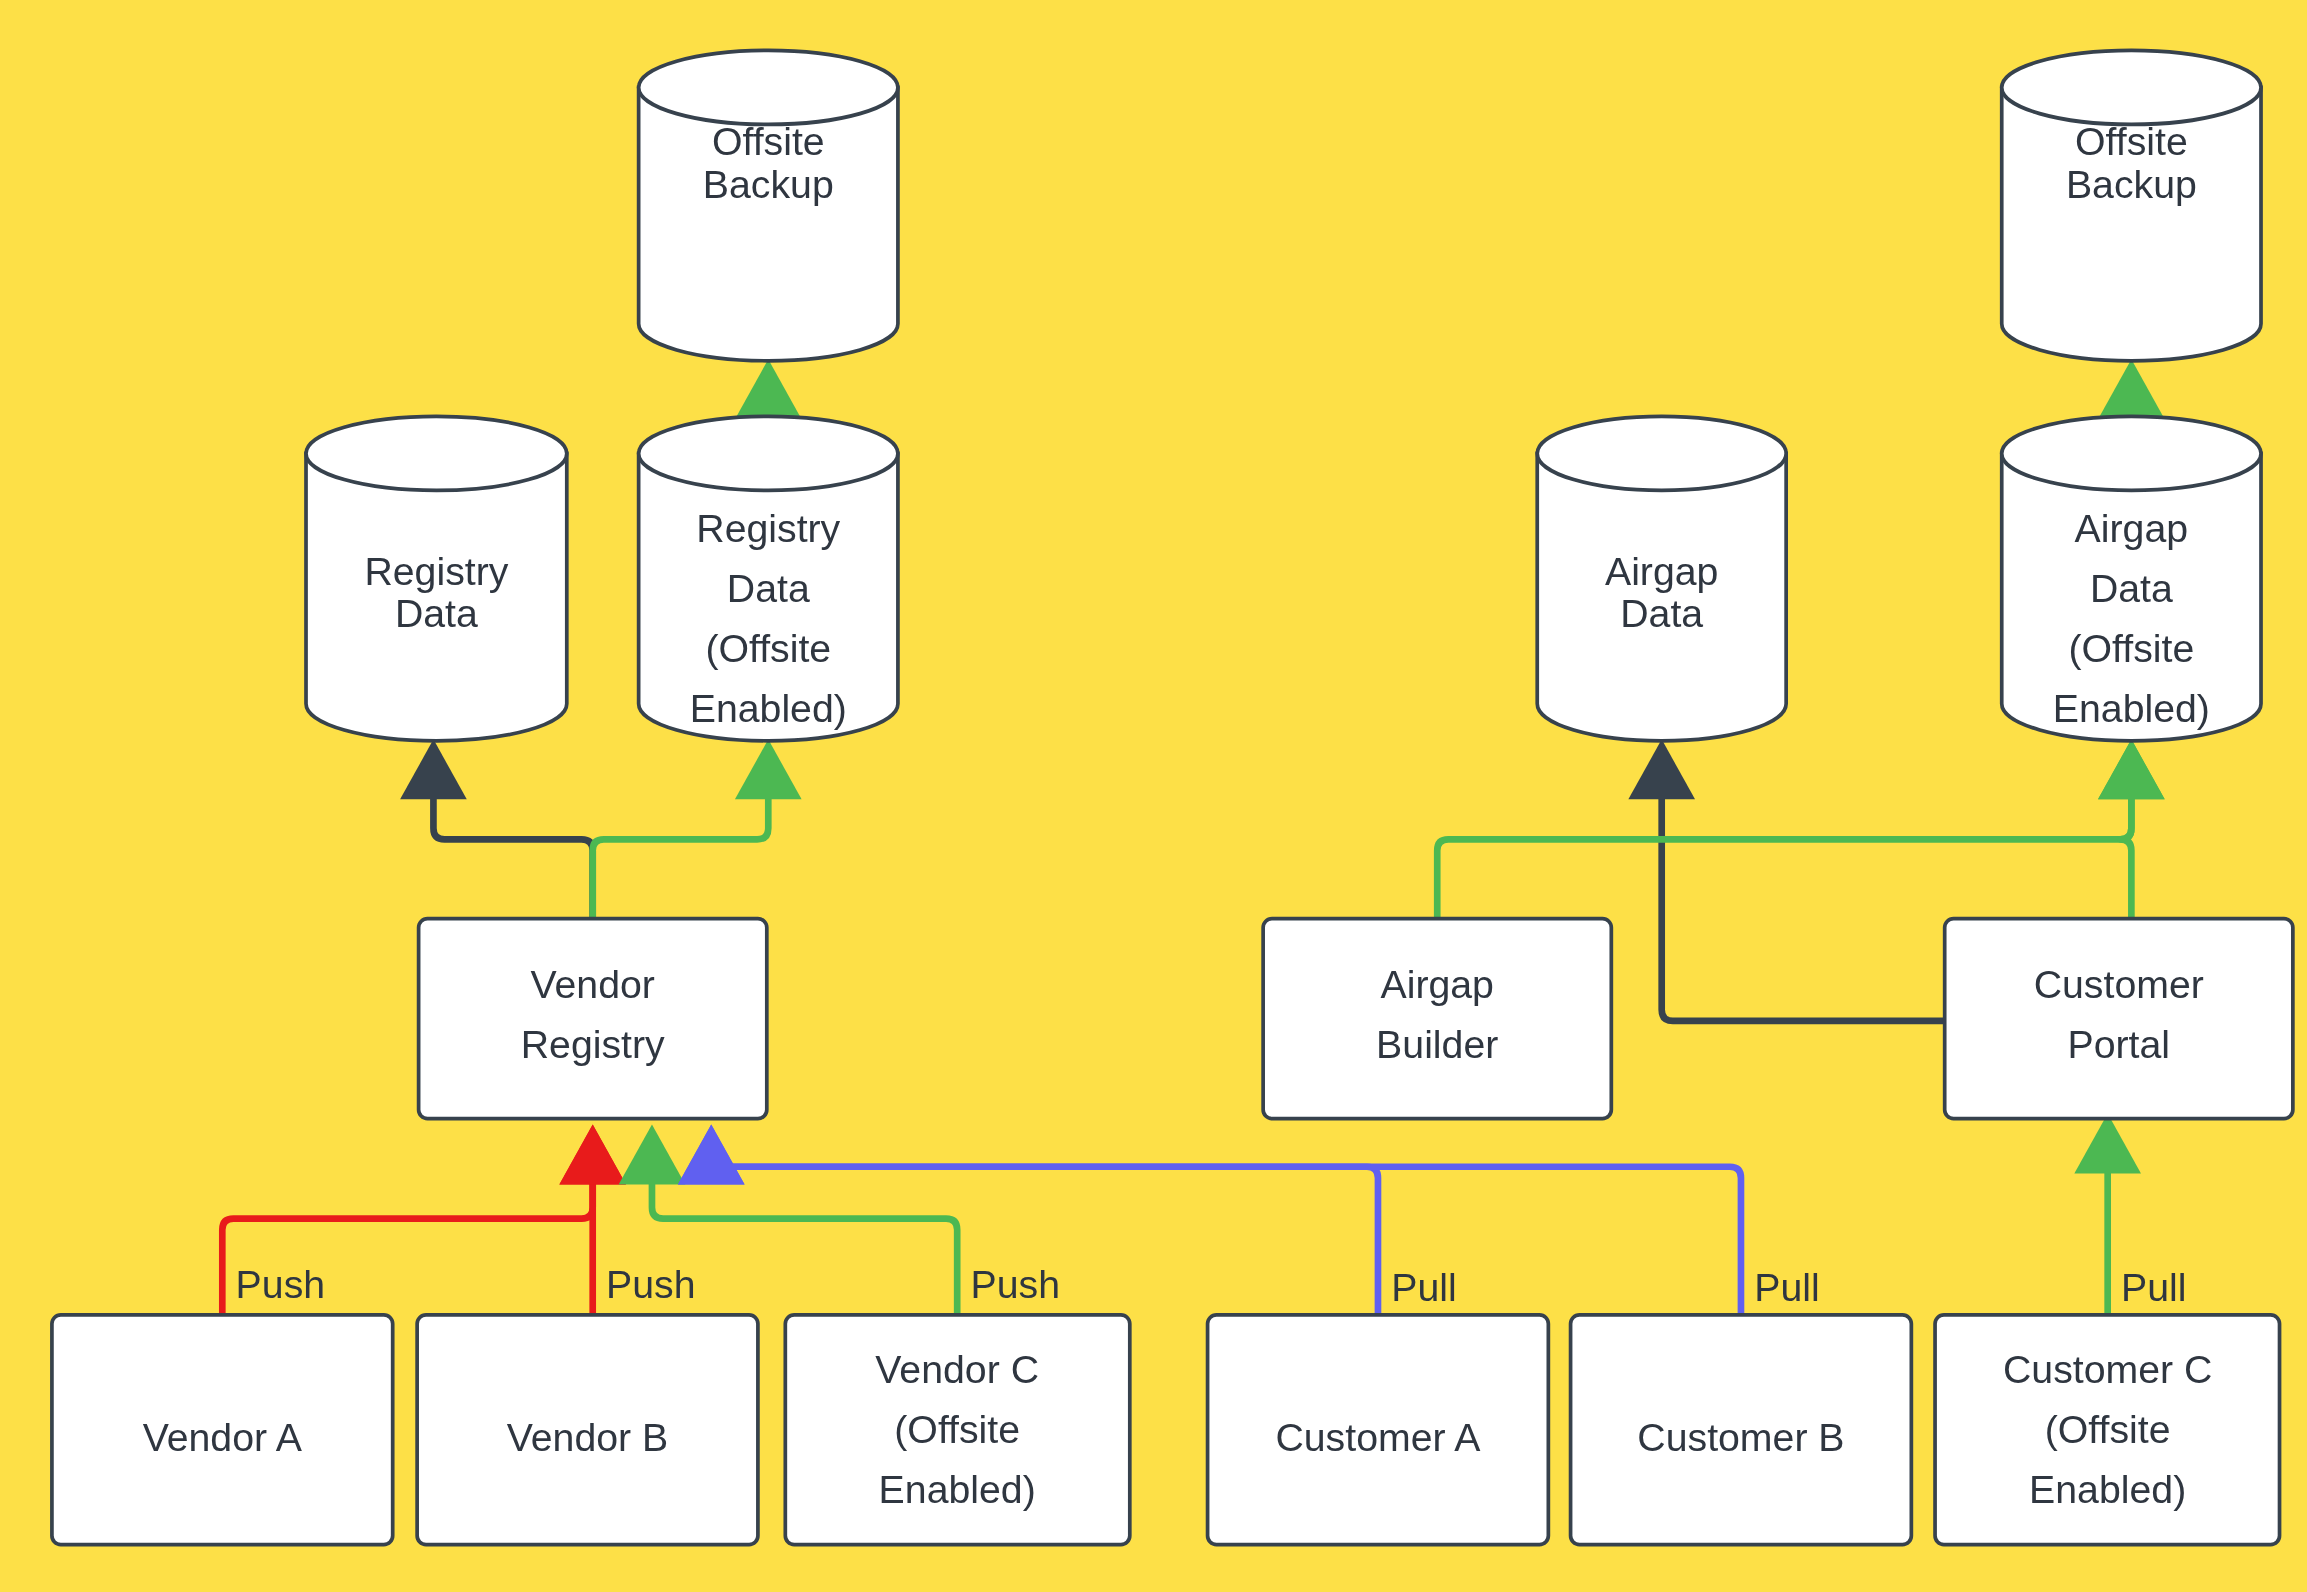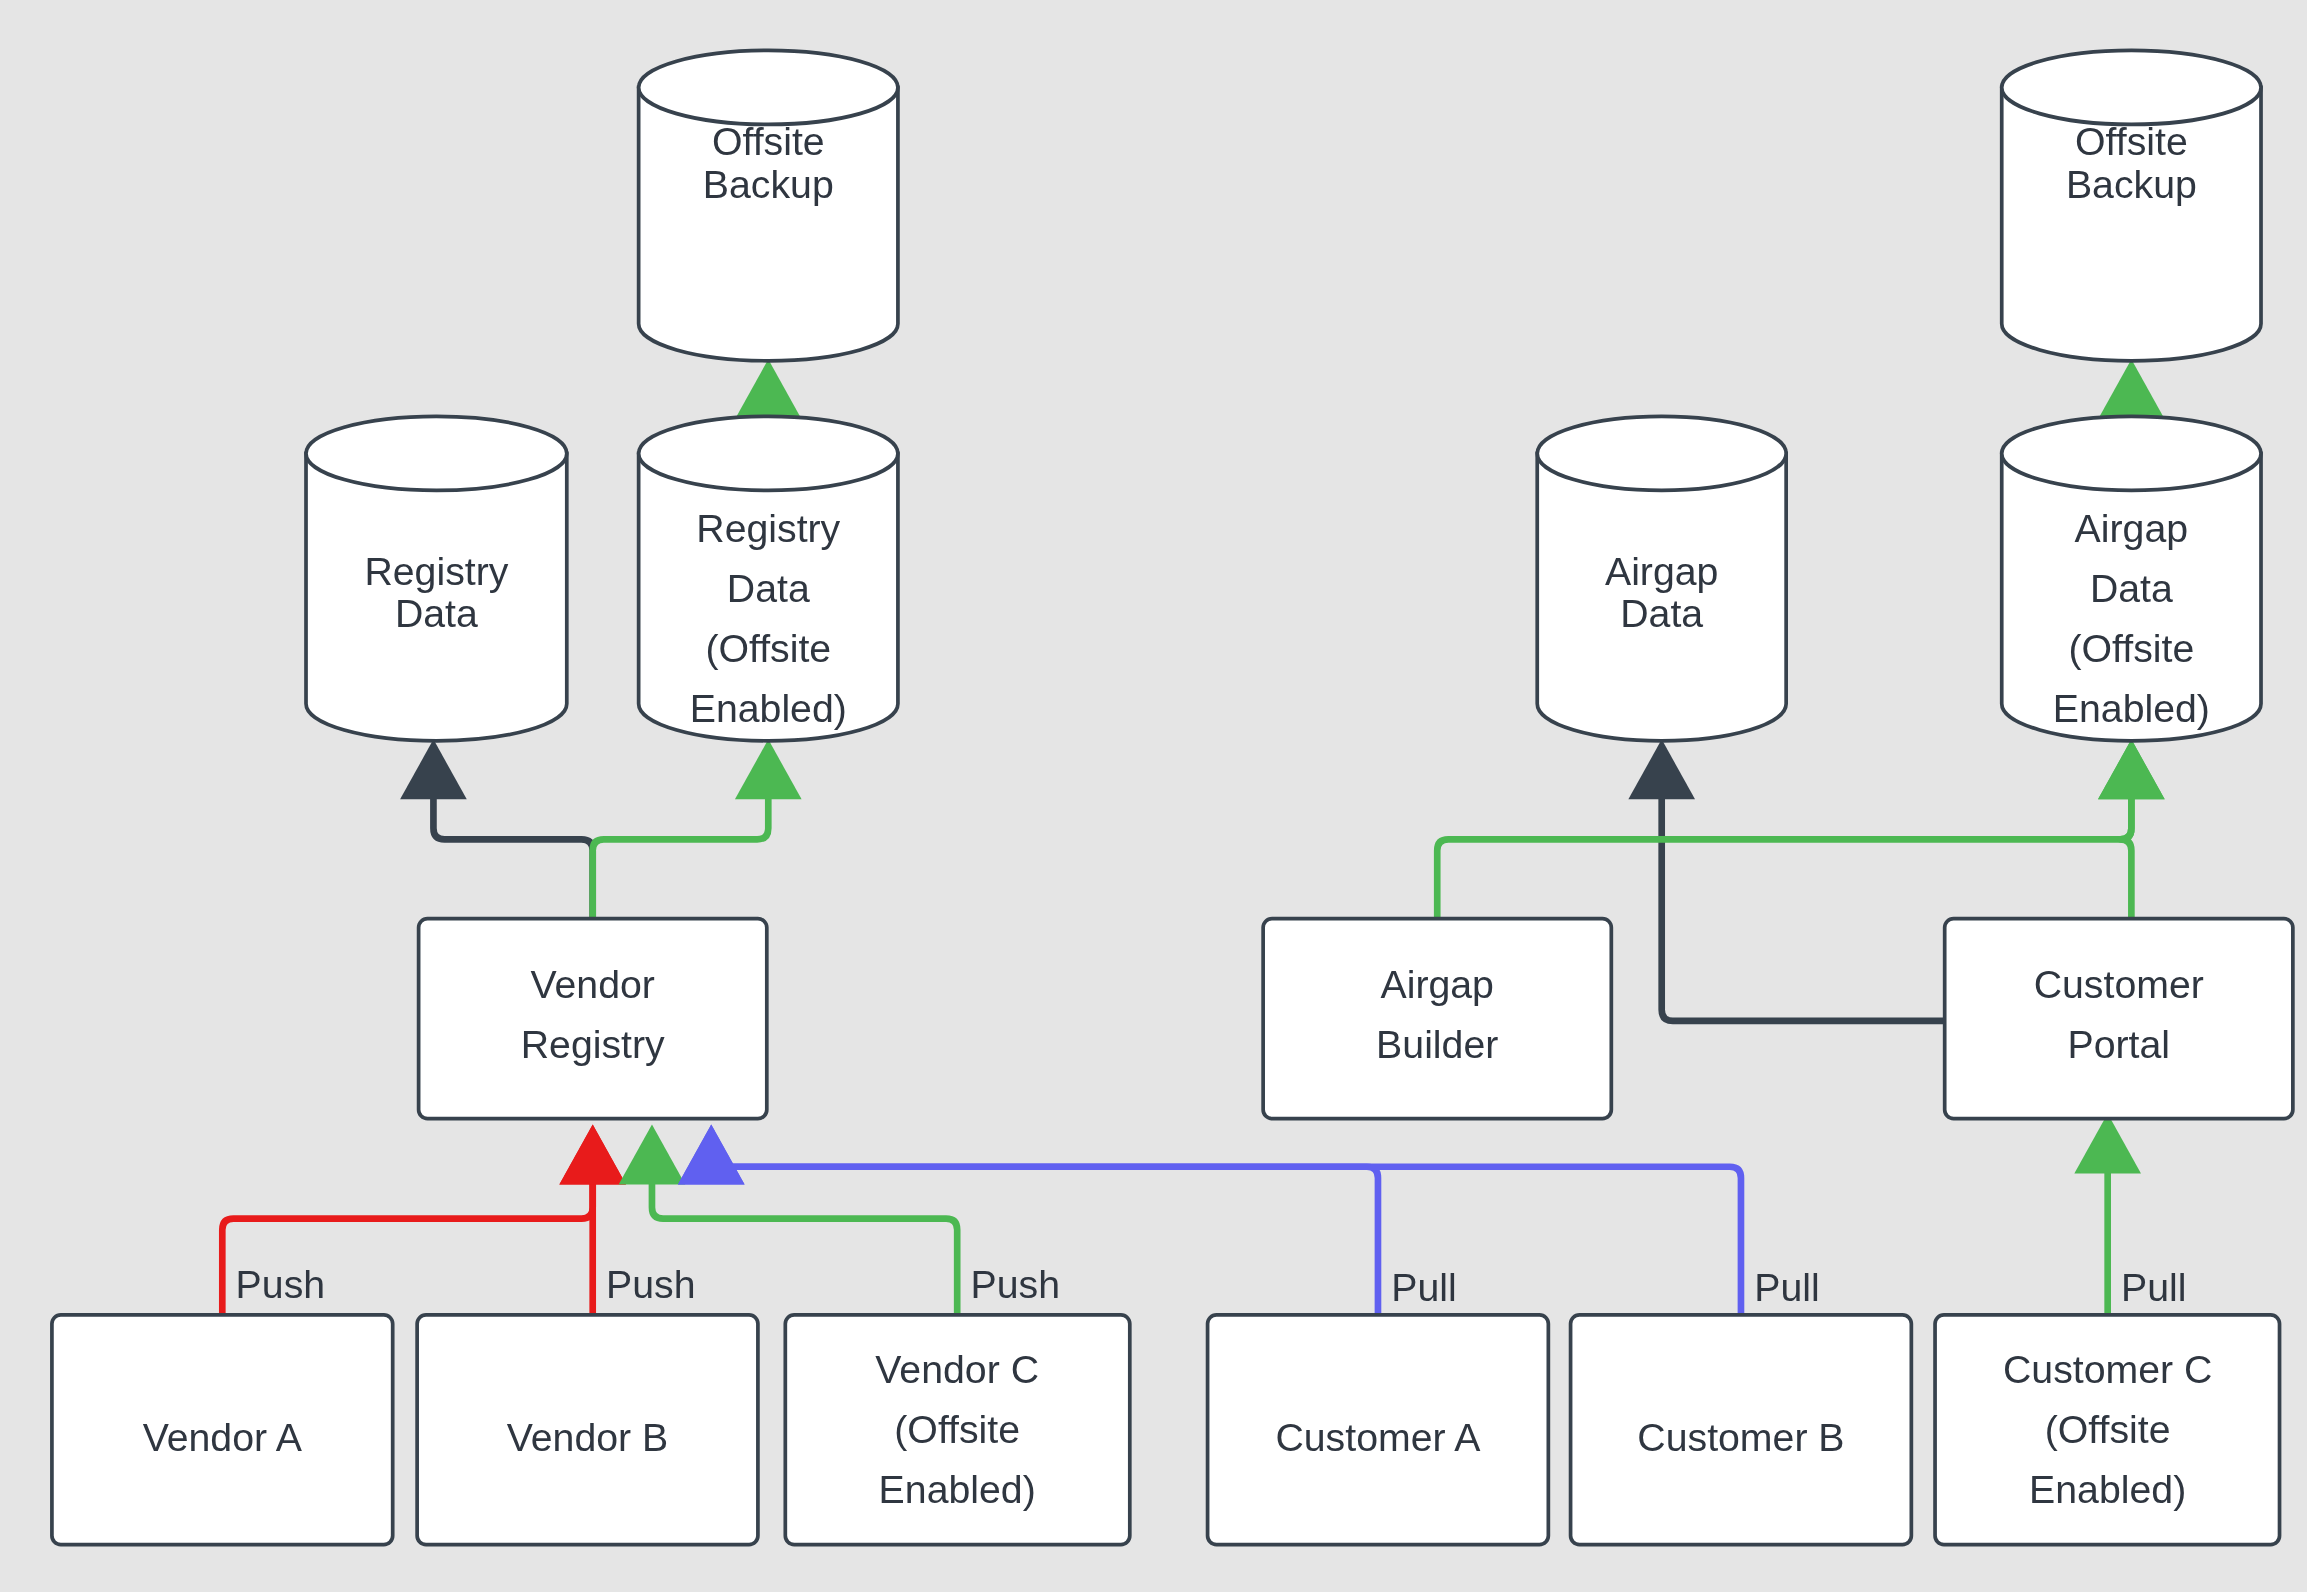--- a/index.html
+++ b/index.html
@@ -1,17 +1,17 @@
 <!DOCTYPE html>
 <html style="font-size:12px"><head>
 <meta charset="utf-8">
 <style>
   html,body{margin:0;padding:0;background:#ffffff;}
   body{font-family:"Liberation Sans", sans-serif;}
-  #stage{position:relative;width:2307px;height:1592px;background:#e5e5e5;overflow:hidden;}
+  #stage{position:relative;width:2307px;height:1592px;background:#fde047;overflow:hidden;}
   svg{position:absolute;top:0;left:0;width:2307px;height:1592px;}
   .nodeLabel{
     fill:#2f3640;
     font-family:"Liberation Sans", sans-serif;
     font-size:53px;
     text-anchor:middle;
     dominant-baseline:middle;
   }
   .edgeLabel{
     fill:#2f3640;

